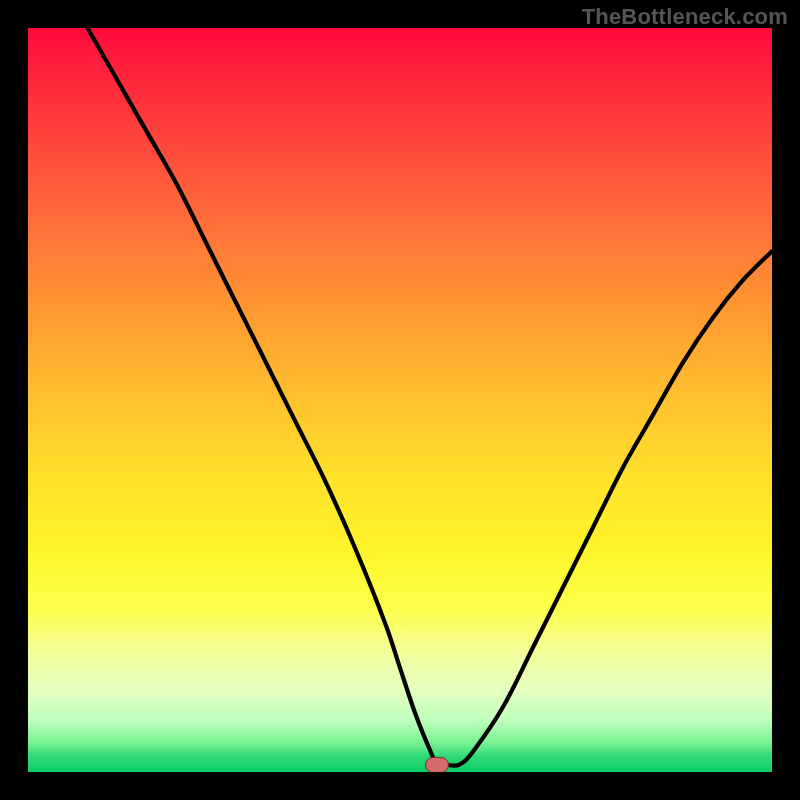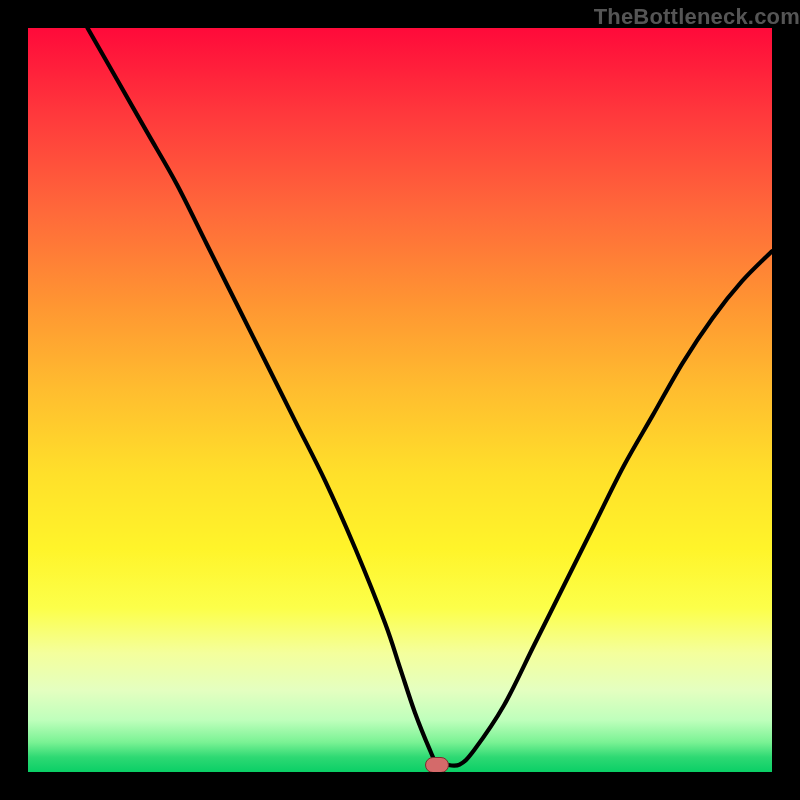--- a/index.html
+++ b/index.html
@@ -12,21 +12,21 @@
   }
   .outer {
     width: 800px;
     height: 800px;
     background: #000;
     position: relative;
   }
   .watermark {
     position: absolute;
     top: 4px;
-    right: 0;
+    right: 12px;
     color: #555;
     font-size: 22px;
     font-weight: 600;
     letter-spacing: 0.2px;
     z-index: 10;
   }
   .plot-area {
     position: absolute;
     left: 28px;
     top: 28px;

